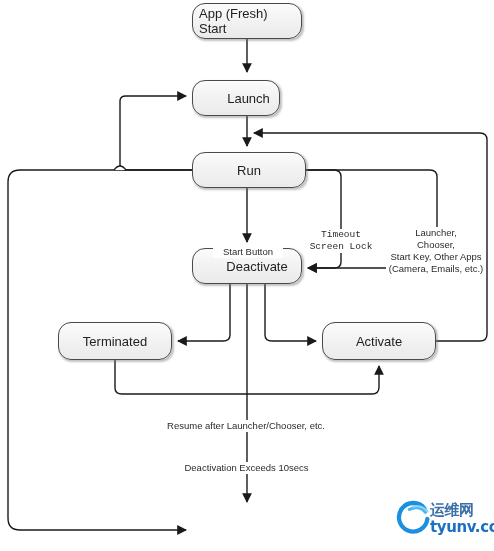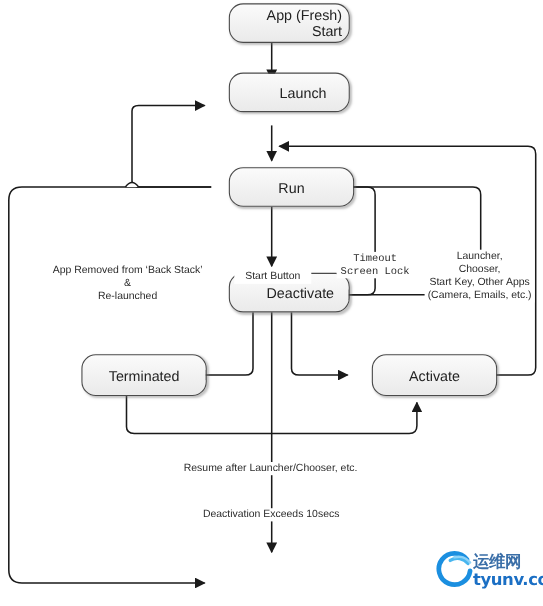--- a/index.html
+++ b/index.html
@@ -27,27 +27,26 @@
   .node {
     position: absolute;
     box-sizing: border-box;
     border: 1px solid #4a4a4a;
     border-radius: 13px;
     background: linear-gradient(to bottom, #fbfbfb 0%, #f3f3f3 45%, #eaeaea 100%);
     box-shadow: 1.5px 1.5px 2px rgba(120,120,120,0.45);
     display: flex;
     align-items: center;
     justify-content: center;
-    text-align: right;
+    text-align: left;
     color: #222222;
     font-size: 13px;
     line-height: 15px;
     font-family: "Liberation Sans", sans-serif;
     z-index: 3;
-    margin-left: 16px;
   }
   .node .node-label {
     display: block;
     white-space: pre-line;
     padding: 0 6px;
   }
   .edge-label {
     position: absolute;
     font-size: 9.5px;
     line-height: 12px;
@@ -133,21 +132,21 @@
 
       <path d="M 114 170 Q 120 162 126 170" stroke="#1a1a1a" fill="#ffffff"></path>
       <path d="M 341 268 L 341 268"></path>
     </g>
   </svg>
 
   <div class="node" style="left:192px; top:3px; width:110px; height:36px;">
     <span class="node-label">App (Fresh) Start</span>
   </div>
 
-  <div class="node" style="left:192px; top:66px; width:110px; height:36px;padding-left:25px;">
+  <div class="node" style="left:192px; top:80px; width:88px; height:36px;padding-left:25px;">
     <span class="node-label">Launch</span>
   </div>
 
   <div class="node" style="left:192px; top:152px; width:114px; height:36px;">
     <span class="node-label">Run</span>
   </div>
 
   <div class="node" style="left:192px; top:248px; width:110px; height:36px;padding-left:20px;">
     <span class="node-label">Deactivate</span>
   </div>
@@ -156,23 +155,20 @@
     <span class="node-label">Terminated</span>
   </div>
 
   <div class="node" style="left:322px; top:322px; width:114px; height:38px;">
     <span class="node-label">Activate</span>
   </div>
 
 
   <div class="edge-label" style="left:213px; top:210px; width:70px;text-align:center;">Start Button</div>
 
-  <div class="edge-label" style="left:37px; top:204px; width:158px;">App Removed from ‘Back Stack’
-&amp;
-Re-launched</div>
 
   <div class="edge-label" style="left:306px; top:193px; width:70px;font-family:Liberation Mono, monospace;">Timeout
 Screen Lock</div>
 
   <div class="edge-label" style="left:386px; top:191px; width:100px;">Launcher,
 Chooser,
 Start Key, Other Apps
 (Camera, Emails, etc.)</div>
 
   <div class="edge-label" style="left:158px; top:384px; width:176px;">Resume after Launcher/Chooser, etc.</div>

